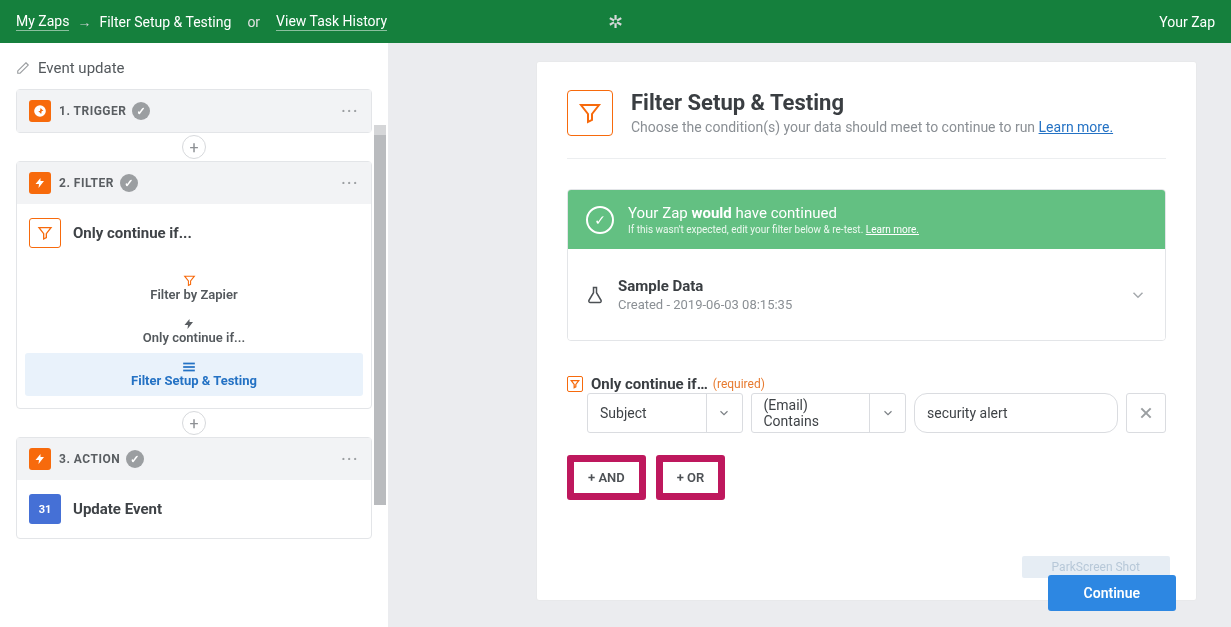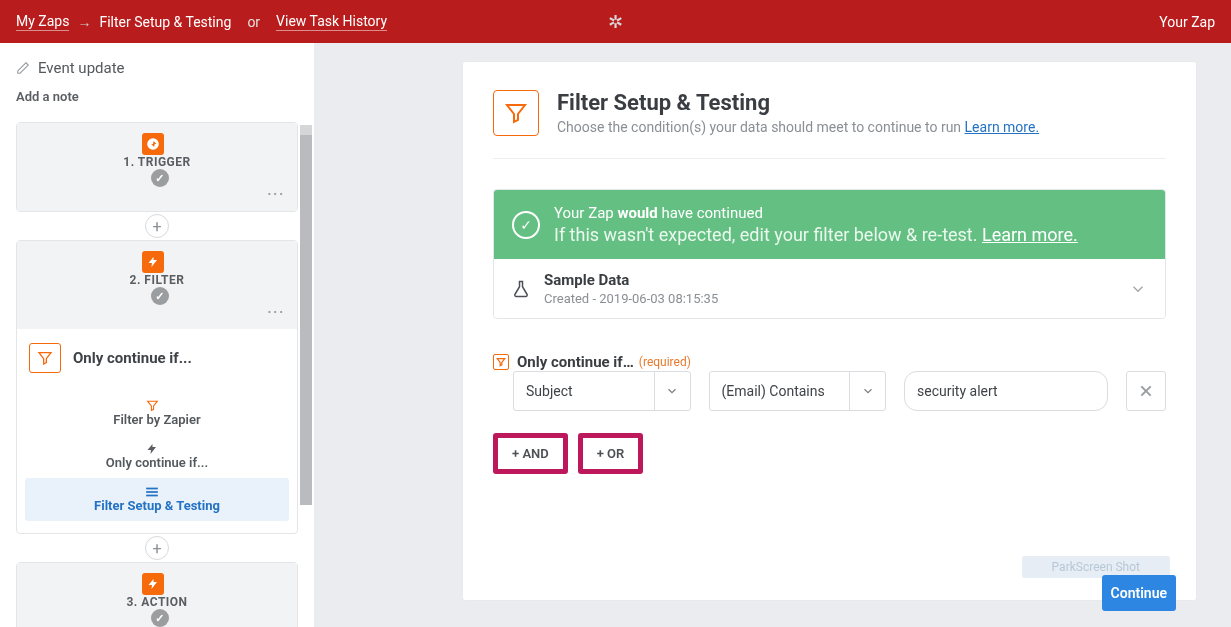--- a/index.html
+++ b/index.html
@@ -1,42 +1,42 @@
 <!DOCTYPE html>
 <html><head>
 <meta charset="utf-8">
 <style>
   * { box-sizing: border-box; margin: 0; padding: 0; font-family: -apple-system, BlinkMacSystemFont, "Segoe UI", Roboto, Helvetica, Arial, sans-serif; }
   body { background: #ebecef; width: 1231px; height: 627px; overflow: hidden; }
 
   
-  .topbar { height: 43px; background: #b91c1c; color: #fff; display: flex; align-items: center; padding: 0 16px; font-size: 14px; position: relative; }
+  .topbar { height: 43px; background: #15803d; color: #fff; display: flex; align-items: center; padding: 0 16px; font-size: 14px; position: relative; }
   .topbar a { color: #fff; text-decoration: none; }
   .u { border-bottom: 1px solid rgba(255,255,255,0.5); padding-bottom: 1px; }
   .arrow { margin: 0 8px; color: #cfd2d5; }
   .or { margin: 0 16px; color: #e2e2e2; }
   .gear-center { position: absolute; left: 50%; transform: translateX(-50%); color: #d8d9db; font-size: 18px; }
   .topbar-right { margin-left: auto; }
 
   
   .main { display: flex; height: calc(627px - 43px); }
-  .left { width: 314px; background: #fff; padding: 16px; position: relative; }
+  .left { width: 388px; background: #fff; padding: 16px; position: relative; }
   .scrollbar-stub { position: absolute; right: 0; top: 82px; width: 14px; height: 380px; }
   .scrollbar-stub::before { content:""; position:absolute; top:0; left:0; width:12px; height:10px; background:#d5d6d8; }
   .scrollbar-stub::after { content:""; position:absolute; top:10px; left:0; width:12px; height:370px; background:#b9bbbe; }
 
   .right { flex: 1; padding: 18px 34px 0 148px; }
 
   
   .zap-title-row { display: flex; align-items: center; color: #54595d; font-size: 15px; margin-bottom: 12px; }
   .pencil-icon { color: #9b9ea1; margin-right: 8px; }
   .add-note { font-size: 13px; color: #5a5e62; font-weight: 600; margin-bottom: 18px; }
 
   .step-card { border: 1px solid #e3e5e8; border-radius: 4px; background: #fff; margin-bottom: 0; }
-  .step-header { background: #f2f3f5; padding: 10px 12px; display: flex; align-items: center; font-size: 12px; font-weight: 700; letter-spacing: 0.5px; color: #5a5e62; flex-direction: column; }
+  .step-header { background: #f2f3f5; padding: 10px 12px; display: flex; align-items: center; font-size: 12px; font-weight: 700; letter-spacing: 0.5px; color: #5a5e62; }
   .sq { width: 22px; height: 22px; border-radius: 3px; display: inline-flex; align-items: center; justify-content: center; margin-right: 8px; color: #fff; font-size: 14px; }
   .sq-orange { background: #f76a0c; }
   .check-circ { width: 18px; height: 18px; border-radius: 50%; background: #9b9ea1; color: #fff; display: inline-flex; align-items: center; justify-content: center; font-size: 11px; margin-left: 6px; }
   .dots { margin-left: auto; color: #9b9ea1; letter-spacing: 2px; font-weight: 900; cursor: pointer; }
 
   .step-body { padding: 14px 12px; display: flex; align-items: center; }
   .gmail-box { width: 32px; height: 30px; background: #fff; border: 1px solid #e5e5e5; border-radius: 3px; display: flex; align-items: center; justify-content: center; margin-right: 12px; }
   .filter-box { width: 32px; height: 30px; border: 1.5px solid #f76a0c; border-radius: 3px; display: flex; align-items: center; justify-content: center; margin-right: 12px; color: #f76a0c; }
   .cal-box { width: 32px; height: 30px; background: #4570d6; border-radius: 3px; display: flex; align-items: center; justify-content: center; margin-right: 12px; color:#fff; font-size:11px; font-weight:700; }
   .step-name { font-weight: 700; color: #3f4347; font-size: 15px; }
@@ -55,43 +55,43 @@
   .panel-head { display: flex; align-items: flex-start; border-bottom: 1px solid #eceef0; padding-bottom: 22px; margin-bottom: 30px; }
   .filter-big { width: 46px; height: 46px; border: 1.5px solid #f76a0c; border-radius: 4px; display: flex; align-items: center; justify-content: center; color: #f76a0c; margin-right: 18px; }
   .panel-title { font-size: 22px; font-weight: 700; color: #3a3e42; margin-bottom: 4px; }
   .panel-sub { font-size: 14px; color: #8a8f94; }
   .panel-sub a { color: #2472c4; text-decoration: underline; }
 
   .success-box { border: 1px solid #e3e5e8; border-radius: 4px; margin: 0 0 34px 0; overflow: hidden; }
   .success-top { background: #63c082; color: #fff; padding: 14px 18px; display: flex; align-items: center; }
   .ok-circ { width: 28px; height: 28px; border: 2px solid #fff; border-radius: 50%; display: flex; align-items: center; justify-content: center; margin-right: 14px; font-size: 14px; }
   .success-msg1 { font-size: 15px; }
-  .success-msg2 { font-size: 18px; margin-top: 2px; color: #ecf8ef; }
+  .success-msg2 { font-size: 10px; margin-top: 2px; color: #ecf8ef; }
   .success-msg2 a { color: #fff; text-decoration: underline; }
-  .sample-row { background: #fff; padding: 12px 18px; display: flex; align-items: center; }
+  .sample-row { background: #fff; padding: 28px 18px; display: flex; align-items: center; }
   .flask { width: 20px; margin-right: 12px; color: #4d5155; }
   .sample-title { font-weight: 700; color: #3a3e42; font-size: 15px; }
   .sample-sub { font-size: 13px; color: #8a8f94; margin-top: 2px; }
   .chev { margin-left: auto; color: #a6aaae; }
 
   .cond-label-row { display: flex; align-items: center; font-size: 15px; color: #3a3e42; font-weight: 700; }
   .mini-filter { width: 16px; height: 16px; border: 1px solid #f76a0c; border-radius: 2px; display: inline-flex; align-items: center; justify-content: center; color: #f76a0c; font-size: 10px; margin-right: 8px; }
   .req { color: #e77a2f; font-size: 12px; font-weight: 400; margin-left: 5px; }
 
-  .cond-row { display: flex; gap: 18px; margin-bottom: 22px; padding-left: 20px; }
+  .cond-row { display: flex; gap: 8px; margin-bottom: 22px; padding-left: 20px; }
   .sel { flex: 1; height: 40px; border: 1px solid #dadce0; border-radius: 3px; background: #fff; display: flex; align-items: center; }
   .sel-main { flex: 1; padding: 0 12px; color: #3f4347; font-size: 14px; }
   .sel-btn { width: 36px; height: 100%; border-left: 1px solid #dadce0; display: flex; align-items: center; justify-content: center; color: #7c8085; }
   .txt-in { flex: 1; height: 40px; border: 1px solid #dadce0; border-radius: 13px; padding: 0 12px; font-size: 14px; color: #3f4347; }
   .x-btn { width: 40px; height: 40px; border: 1px solid #dadce0; border-radius: 3px; background: #fff; display: flex; align-items: center; justify-content: center; color: #9b9ea1; font-size: 18px; }
 
   .logic-btns { display: flex; gap: 10px; }
-  .logic-btn { padding: 8px 14px; border: 5px solid #be185d; border-radius: 3px; background: #fff; font-size: 13px; color: #4d5155; font-weight: 600; }
-
-  .continue { position: absolute; right: 20px; bottom: -11px; background: #2d87e2; color: #fff; border: none; border-radius: 3px; padding: 10px 9px; font-size: 14px; font-weight: 600; }
+  .logic-btn { padding: 8px 14px; border: 7px solid #be185d; border-radius: 3px; background: #fff; font-size: 13px; color: #4d5155; font-weight: 600; }
+
+  .continue { position: absolute; right: 20px; bottom: -11px; background: #2d87e2; color: #fff; border: none; border-radius: 3px; padding: 10px 36px; font-size: 14px; font-weight: 600; }
   .faint-pill { position: absolute; right: 26px; bottom: 22px; background: rgba(220,230,240,0.7); color: #b7c8d8; font-size: 12px; padding: 4px 30px; border-radius: 2px; pointer-events:none; }
 
   
   svg { display: block; }
 </style>
 </head>
 <body>
 
 <div class="topbar">
   <a href="#" class="u">My Zaps</a>
@@ -107,21 +107,20 @@
 
   <div class="left">
     <div class="zap-title-row">
       <span class="pencil-icon">
         <svg width="14" height="14" viewBox="0 0 24 24" fill="none" stroke="currentColor" stroke-width="2">
             <path d="M17 3l4 4L7 21H3v-4L17 3z"></path>
           </svg>
       </span>
       <span>Event update</span>
     </div>
-    <div class="add-note">Add a note</div>
 
     <div class="step-card">
       <div class="step-header">
         <span class="sq sq-orange">
           <svg width="14" height="14" viewBox="0 0 24 24" fill="currentColor">
               <path d="M12 2a10 10 0 100 20 10 10 0 000-20zm1 5l5 5h-3l-1 5-5-5h3l1-5z"></path>
             </svg>
         </span>
         <span>1. TRIGGER</span>
         <span class="check-circ">✓</span>

